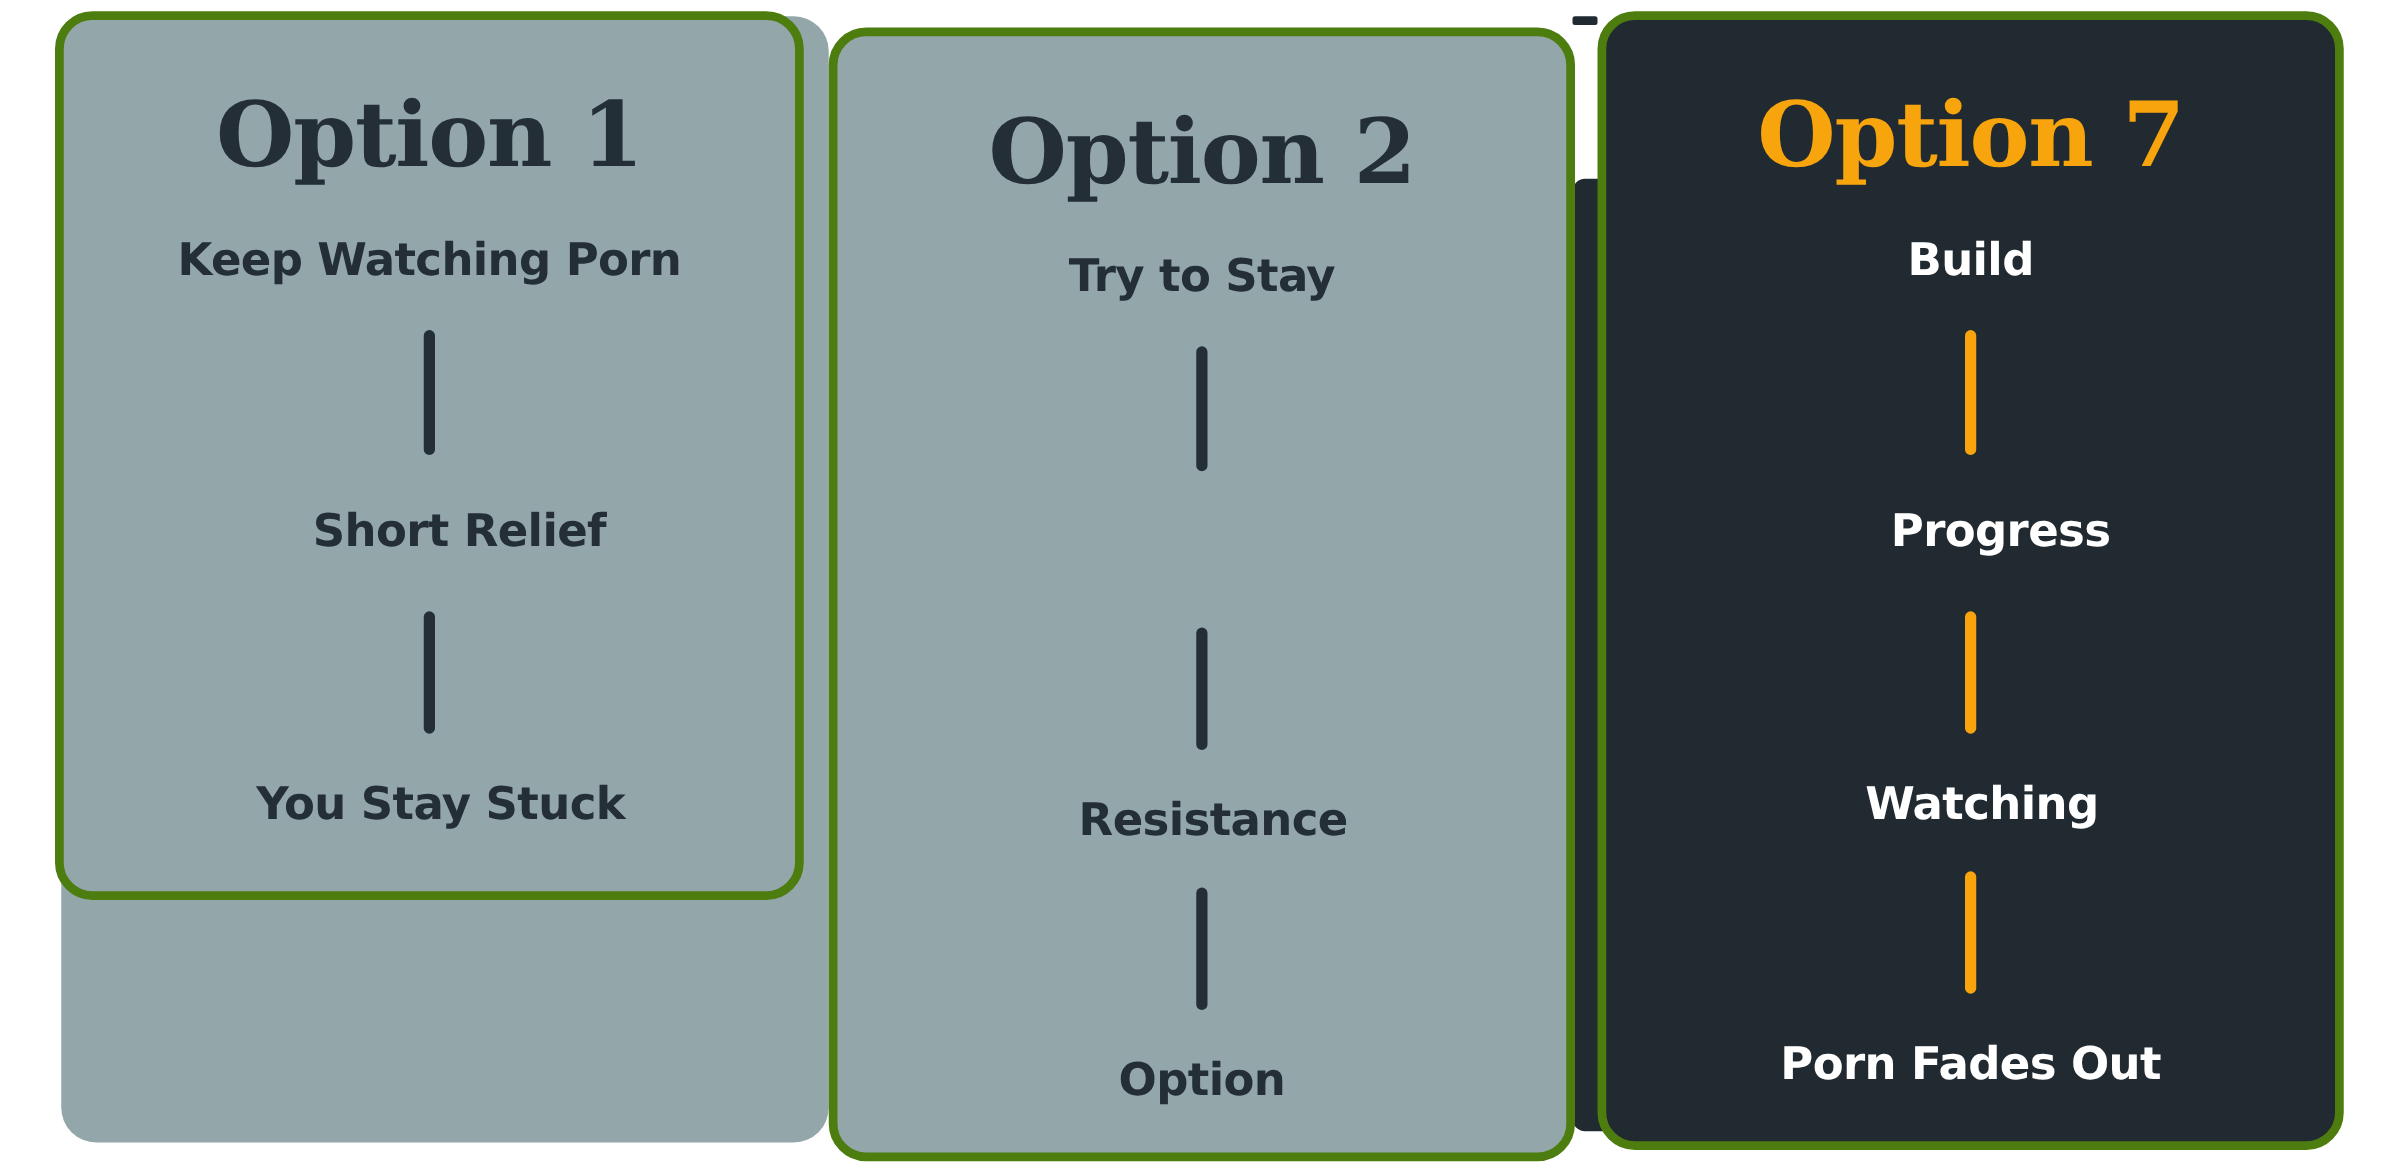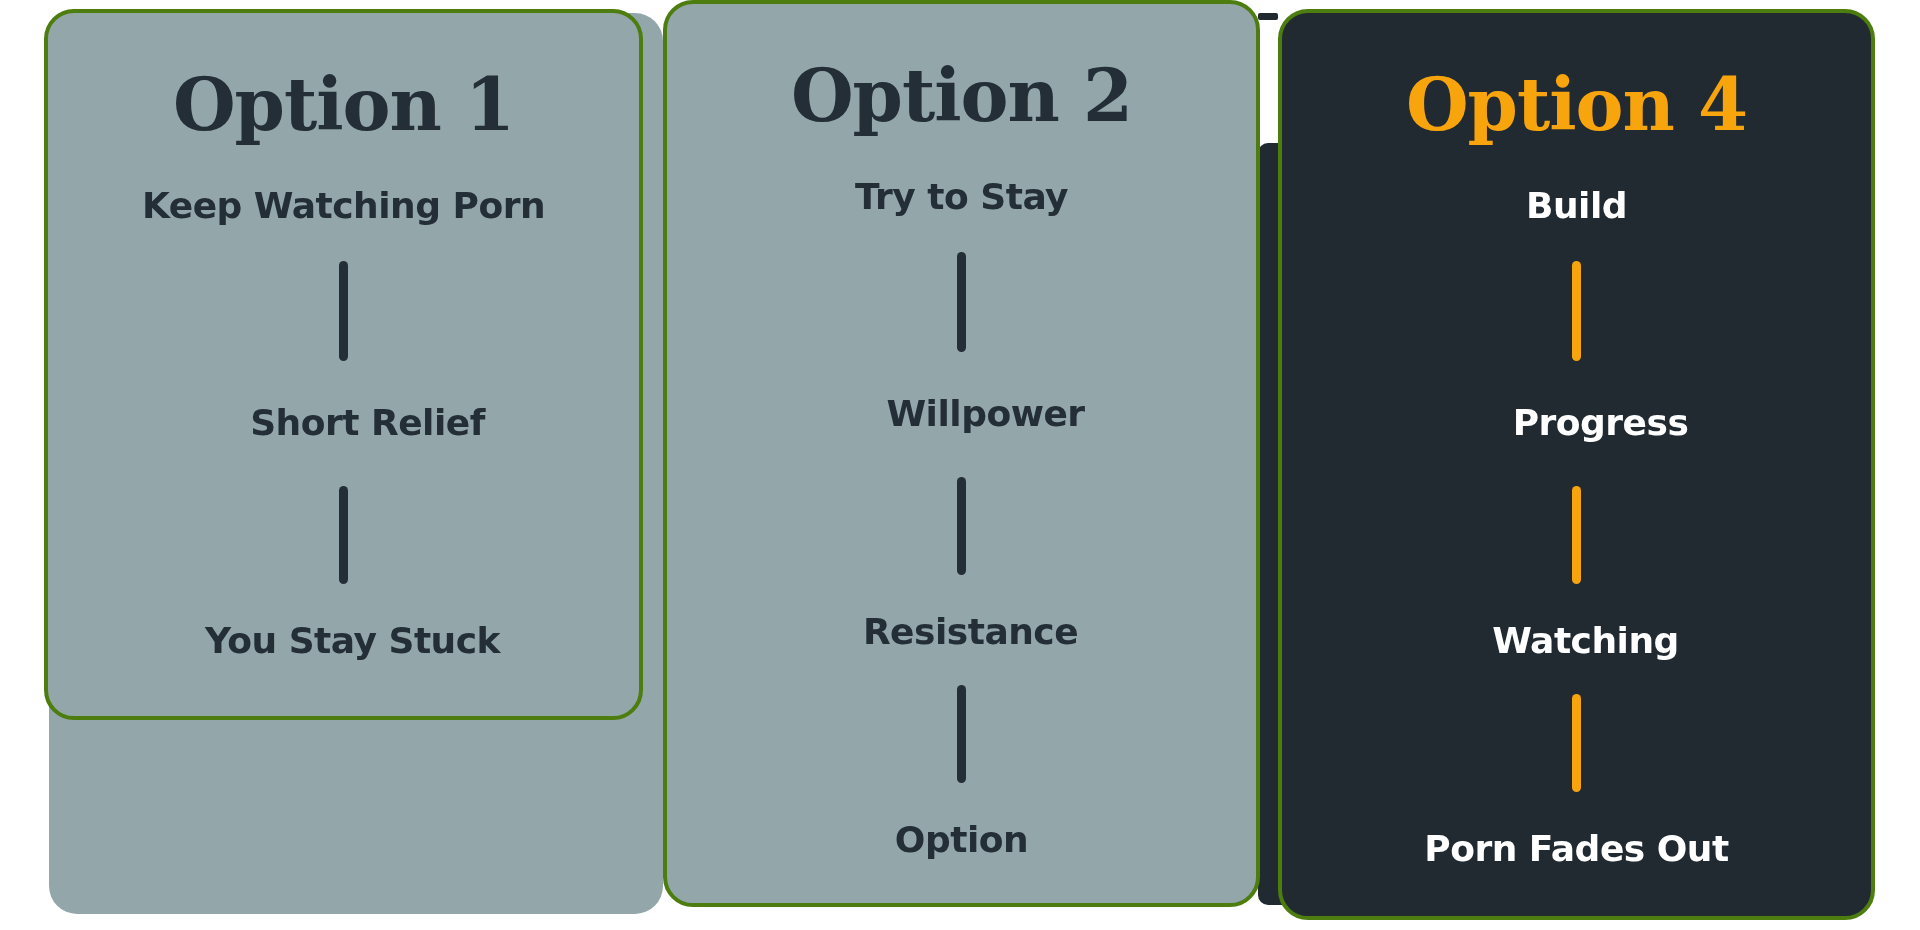--- a/index.html
+++ b/index.html
@@ -7,24 +7,24 @@
     position:relative;width:1920px;height:930px;background:#ffffff;overflow:hidden;
     font-family:"DejaVu Sans",sans-serif;
   }
   
   .backdrop{position:absolute;}
   #backdrop-1{left:49px;top:13px;width:614px;height:901px;border-radius:28px;background:#93a7ab;}
   #backdrop-3{left:1258px;top:143px;width:602px;height:762px;border-radius:10px;background:#212a31;}
   #backdrop-3-notch{left:1258px;top:13px;width:20px;height:7px;border-radius:2px;background:#212a31;}
   
   .card{
-    position:absolute;box-sizing:border-box;border:4px solid #4d7c0f;border-radius:30px;
+    position:absolute;box-sizing:border-box;border:7px solid #4d7c0f;border-radius:30px;
   }
   #card-1{left:44px;top:9px;width:599px;height:711px;background:#93a7ab;}
-  #card-2{left:663px;top:0;width:597px;height:907px;background:#93a7ab;}
+  #card-2{left:663px;top:22px;width:597px;height:907px;background:#93a7ab;}
   #card-3{left:1278px;top:9px;width:597px;height:911px;background:#212a31;}
   
   .card-title{
     position:absolute;left:0;right:0;top:47px;height:90px;line-height:90px;
     text-align:center;font-family:"DejaVu Serif",serif;font-weight:700;font-size:72px;
     color:#242e36;letter-spacing:-1px;
   }
   #card-3 .card-title{color:#f8a50d;}
   .step{
     position:absolute;left:0;right:0;height:44px;line-height:44px;text-align:center;
@@ -58,29 +58,28 @@
     <div class="connector l1"></div>
     <div class="step r2">Short Relief</div>
     <div class="connector l2"></div>
     <div class="step r3">You Stay Stuck</div>
   </div>
 
   <div class="card" id="card-2">
     <div class="card-title">Option 2</div>
     <div class="step r1">Try to Stay</div>
     <div class="connector l1"></div>
-    <div class="step r2">Willpower</div>
     <div class="connector l2"></div>
     <div class="step r3">Resistance</div>
     <div class="connector l3"></div>
     <div class="step r4">Option</div>
   </div>
 
   <div class="card" id="card-3">
-    <div class="card-title">Option 4</div>
+    <div class="card-title">Option 7</div>
     <div class="step r1">Build</div>
     <div class="connector l1"></div>
     <div class="step r2">Progress</div>
     <div class="connector l2"></div>
     <div class="step r3">Watching</div>
     <div class="connector l3"></div>
     <div class="step r4">Porn Fades Out</div>
   </div>
 
 </div>

